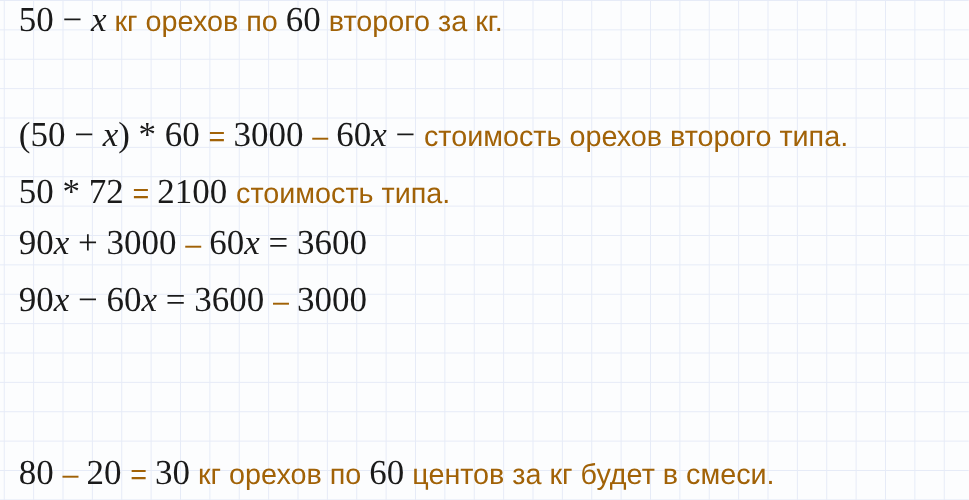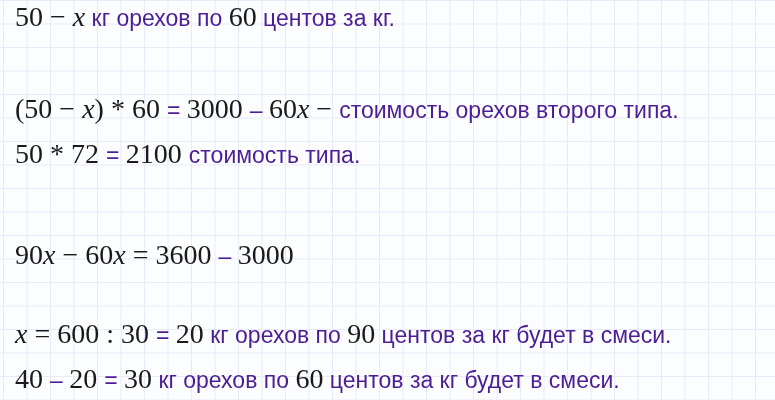--- a/index.html
+++ b/index.html
@@ -31,26 +31,26 @@
     font-family: "Liberation Serif", "DejaVu Serif", serif;
     font-size: 28px;
     color: #1a1a1a;
   }
   .seg-mathit {
     font-style: italic;
   }
   .seg-text {
     font-family: "Liberation Sans", "DejaVu Sans", sans-serif;
     font-size: 23px;
-    color: #4c1d95;
+    color: #a16207;
   }
 </style>
 </head>
 <body>
 
 <div class="worksheet">
-    <div class="line" style="top: 1px;"><span class="seg-math">50 − </span><span class="seg-mathit">x</span><span class="seg-text"> кг орехов по </span><span class="seg-math">60</span><span class="seg-text"> центов за кг.</span></div>
+    <div class="line" style="top: 1px;"><span class="seg-math">50 − </span><span class="seg-mathit">x</span><span class="seg-text"> кг орехов по </span><span class="seg-math">60</span><span class="seg-text"> второго за кг.</span></div>
     <div class="line" style="top: 93px;"><span class="seg-math">(50 − </span><span class="seg-mathit">x</span><span class="seg-math">) * 60 </span><span class="seg-text">= </span><span class="seg-math">3000 </span><span class="seg-text">– </span><span class="seg-math">60</span><span class="seg-mathit">x</span><span class="seg-math"> − </span><span class="seg-text">стоимость орехов второго типа.</span></div>
     <div class="line" style="top: 138px;"><span class="seg-math">50 * 72 </span><span class="seg-text">= </span><span class="seg-math">2100 </span><span class="seg-text">стоимость типа.</span></div>
-    <div class="line" style="top: 239px; text-align: right;"><span class="seg-math">90</span><span class="seg-mathit">x</span><span class="seg-math"> − 60</span><span class="seg-mathit">x</span><span class="seg-math"> = 3600 </span><span class="seg-text">– </span><span class="seg-math">3000</span></div>
-    <div class="line" style="top: 318px;"><span class="seg-mathit">x</span><span class="seg-math"> = 600 : 30 </span><span class="seg-text">= </span><span class="seg-math">20</span><span class="seg-text"> кг орехов по </span><span class="seg-math">90</span><span class="seg-text"> центов за кг будет в смеси.</span></div>
-    <div class="line" style="top: 363px;"><span class="seg-math">40 </span><span class="seg-text">– </span><span class="seg-math">20 </span><span class="seg-text">= </span><span class="seg-math">30</span><span class="seg-text"> кг орехов по </span><span class="seg-math">60</span><span class="seg-text"> центов за кг будет в смеси.</span></div>
+    <div class="line" style="top: 179px;"><span class="seg-math">90</span><span class="seg-mathit">x</span><span class="seg-math"> + 3000 </span><span class="seg-text">– </span><span class="seg-math">60</span><span class="seg-mathit">x</span><span class="seg-math"> = 3600</span></div>
+    <div class="line" style="top: 225px; text-align: right;"><span class="seg-math">90</span><span class="seg-mathit">x</span><span class="seg-math"> − 60</span><span class="seg-mathit">x</span><span class="seg-math"> = 3600 </span><span class="seg-text">– </span><span class="seg-math">3000</span></div>
+    <div class="line" style="top: 363px;"><span class="seg-math">80 </span><span class="seg-text">– </span><span class="seg-math">20 </span><span class="seg-text">= </span><span class="seg-math">30</span><span class="seg-text"> кг орехов по </span><span class="seg-math">60</span><span class="seg-text"> центов за кг будет в смеси.</span></div>
   </div>
 
 </body></html>

